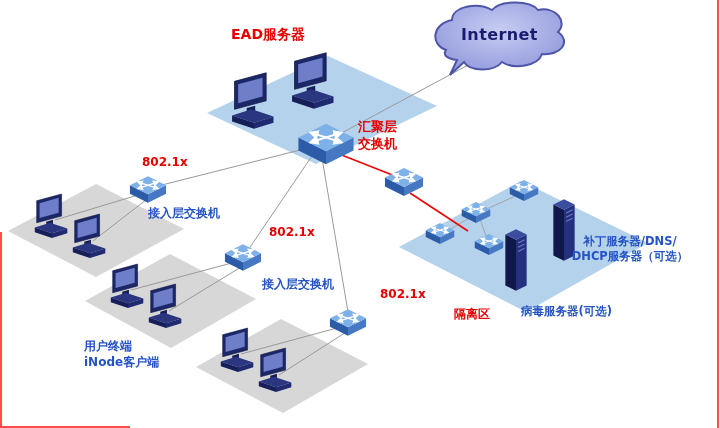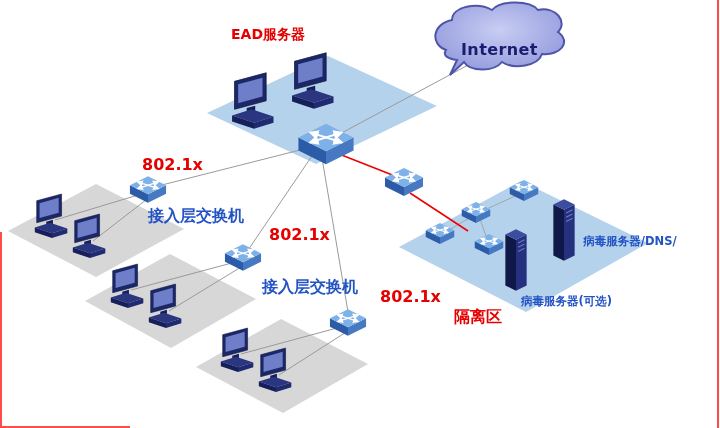--- a/index.html
+++ b/index.html
@@ -6,24 +6,24 @@
   #stage{
     position:relative;width:720px;height:428px;background:#ffffff;overflow:hidden;
     font-family:"DejaVu Sans","Liberation Sans",sans-serif;
   }
   #stage svg.canvas{position:absolute;left:0;top:0;}
   .lbl{position:absolute;white-space:nowrap;line-height:1.3;z-index:5;}
   .red{color:#e60000;font-weight:bold;}
   .blue{color:#2353c4;font-weight:bold;}
   .fs14{font-size:14px;}
   .fs13{font-size:13px;}
-  .fs12{font-size:16px;}
+  .fs12{font-size:12px;}
   .fs11{font-size:11.5px;}
   .internet-text{
-    position:absolute;left:461px;top:40px;z-index:6;
+    position:absolute;left:461px;top:25px;z-index:6;
     font-size:16px;font-weight:bold;color:#1b1b70;letter-spacing:.4px;
   }
   .center{text-align:center;}
   .edge{position:absolute;background:#ff4d4d;z-index:9;}
   .edge-right{left:717px;top:0;width:2px;height:428px;}
   .edge-left{left:0;top:232px;width:2px;height:196px;}
   .edge-bottom{left:0;top:426px;width:130px;height:2px;}
 </style>
 </head>
 <body>
@@ -125,34 +125,43 @@
              C 538 66, 514 70, 502 62
              C 494 72, 470 72, 464 62
              L 450 75 L 457 60
              C 449 59, 442 56, 446 50 Z" fill="url(#cg)" stroke="#4e55a8" stroke-width="2"></path>
   </svg>
 
   <div class="internet-text">Internet</div>
 
   <div class="lbl red fs14" style="left:231px;top:25px;">EAD服务器</div>
 
+  <div class="lbl red fs13" style="left:358px;top:119px;">
+    <div>汇聚层</div>
+    <div>交换机</div>
+  </div>
 
   <div class="lbl red fs12" style="left:142px;top:155px;">802.1x</div>
   <div class="lbl red fs12" style="left:269px;top:225px;">802.1x</div>
   <div class="lbl red fs12" style="left:380px;top:287px;">802.1x</div>
 
   <div class="lbl blue fs12" style="left:148px;top:206px;">接入层交换机</div>
   <div class="lbl blue fs12" style="left:262px;top:277px;">接入层交换机</div>
 
   <div class="lbl blue fs11 center" style="left:545px;top:234px;width:170px;">
-    <div>病毒服务器/DNS/</div>
+    <div>补丁服务器/DNS/</div>
+    <div>DHCP服务器（可选）</div>
   </div>
 
-  <div class="lbl blue fs11" style="left:521px;top:294px;">病毒服务器(可选)</div>
+  <div class="lbl blue fs11" style="left:521px;top:304px;">病毒服务器(可选)</div>
 
   <div class="lbl red fs12" style="left:454px;top:307px;text-align:center;">隔离区</div>
 
+  <div class="lbl blue fs12" style="left:84px;top:339px;">
+    <div>用户终端</div>
+    <div>iNode客户端</div>
+  </div>
 
   <div class="edge edge-right"></div>
   <div class="edge edge-left"></div>
   <div class="edge edge-bottom"></div>
 
 </div>
 
 </body></html>

